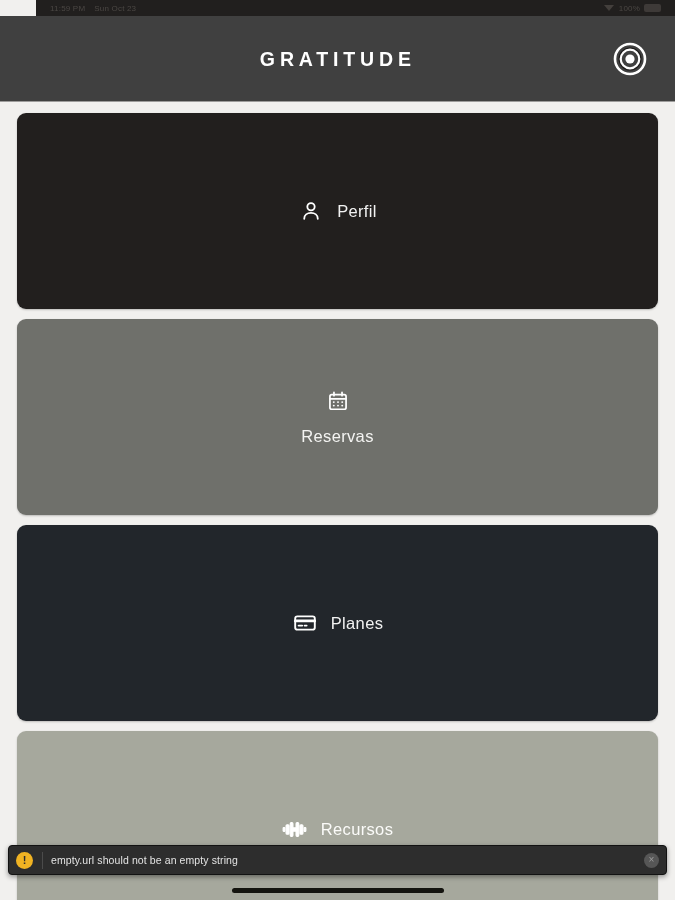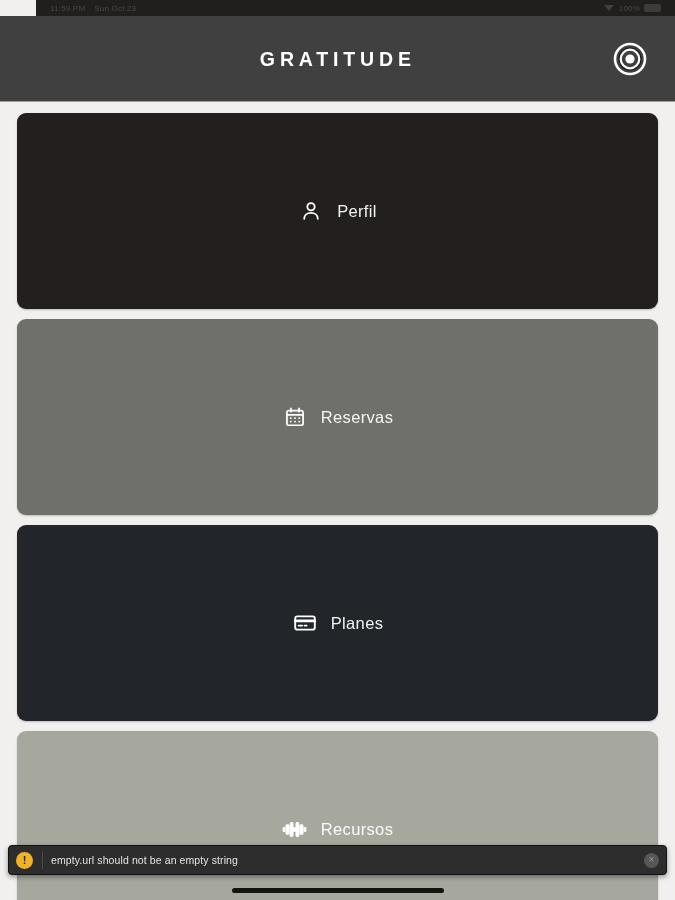--- a/index.html
+++ b/index.html
@@ -218,21 +218,21 @@
   <div class="nav-card" style="background:#221f1e;color:#f2f2f2;">
     <span class="card-icon">
       <svg width="22" height="22" viewBox="0 0 24 24" fill="none" stroke="#ffffff" stroke-width="2" stroke-linecap="round" stroke-linejoin="round">
         <circle cx="12" cy="7.4" r="4"></circle>
         <path d="M4.6 20.5c0-4 3.3-6.4 7.4-6.4s7.4 2.4 7.4 6.4"></path>
       </svg>
     </span>
     <span class="card-label">Perfil</span>
   </div>
 
-  <div class="nav-card" style="background:#6f706b;color:#f4f4f2;">
+  <div class="nav-card" style="background:#6f706b;color:#f4f4f2;flex-direction:column;">
     <span class="card-icon">
       <svg width="22" height="22" viewBox="0 0 24 24" fill="none" stroke="#ffffff" stroke-width="1.9" stroke-linecap="round" stroke-linejoin="round">
         <rect x="3.2" y="5" width="17.6" height="16" rx="2"></rect>
         <line x1="7.6" y1="2.6" x2="7.6" y2="6.2"></line>
         <line x1="16.4" y1="2.6" x2="16.4" y2="6.2"></line>
         <line x1="3.2" y1="9.6" x2="20.8" y2="9.6"></line>
         <line x1="7.3" y1="13.2" x2="7.5" y2="13.2"></line>
         <line x1="11.9" y1="13.2" x2="12.1" y2="13.2"></line>
         <line x1="16.5" y1="13.2" x2="16.7" y2="13.2"></line>
         <line x1="7.3" y1="17" x2="7.5" y2="17"></line>

